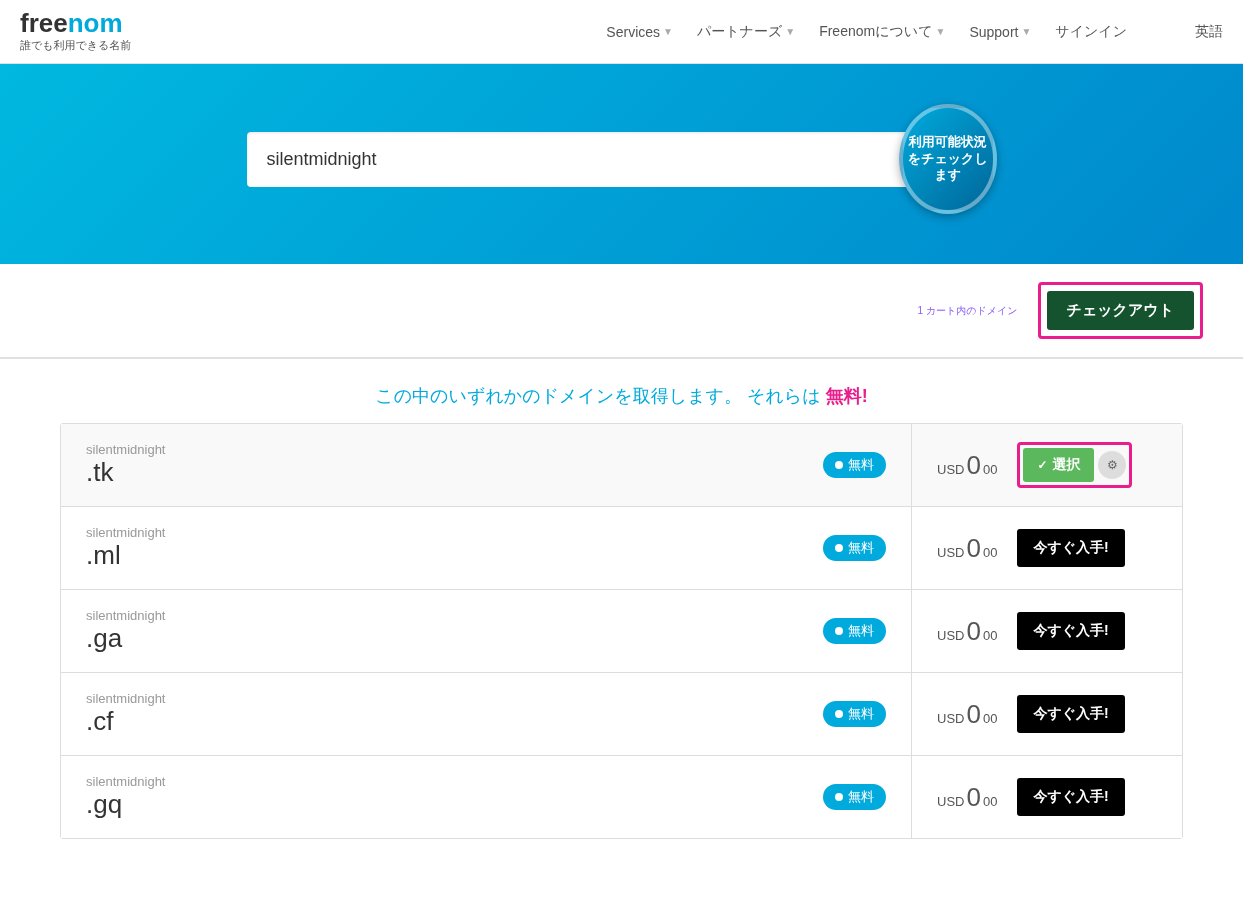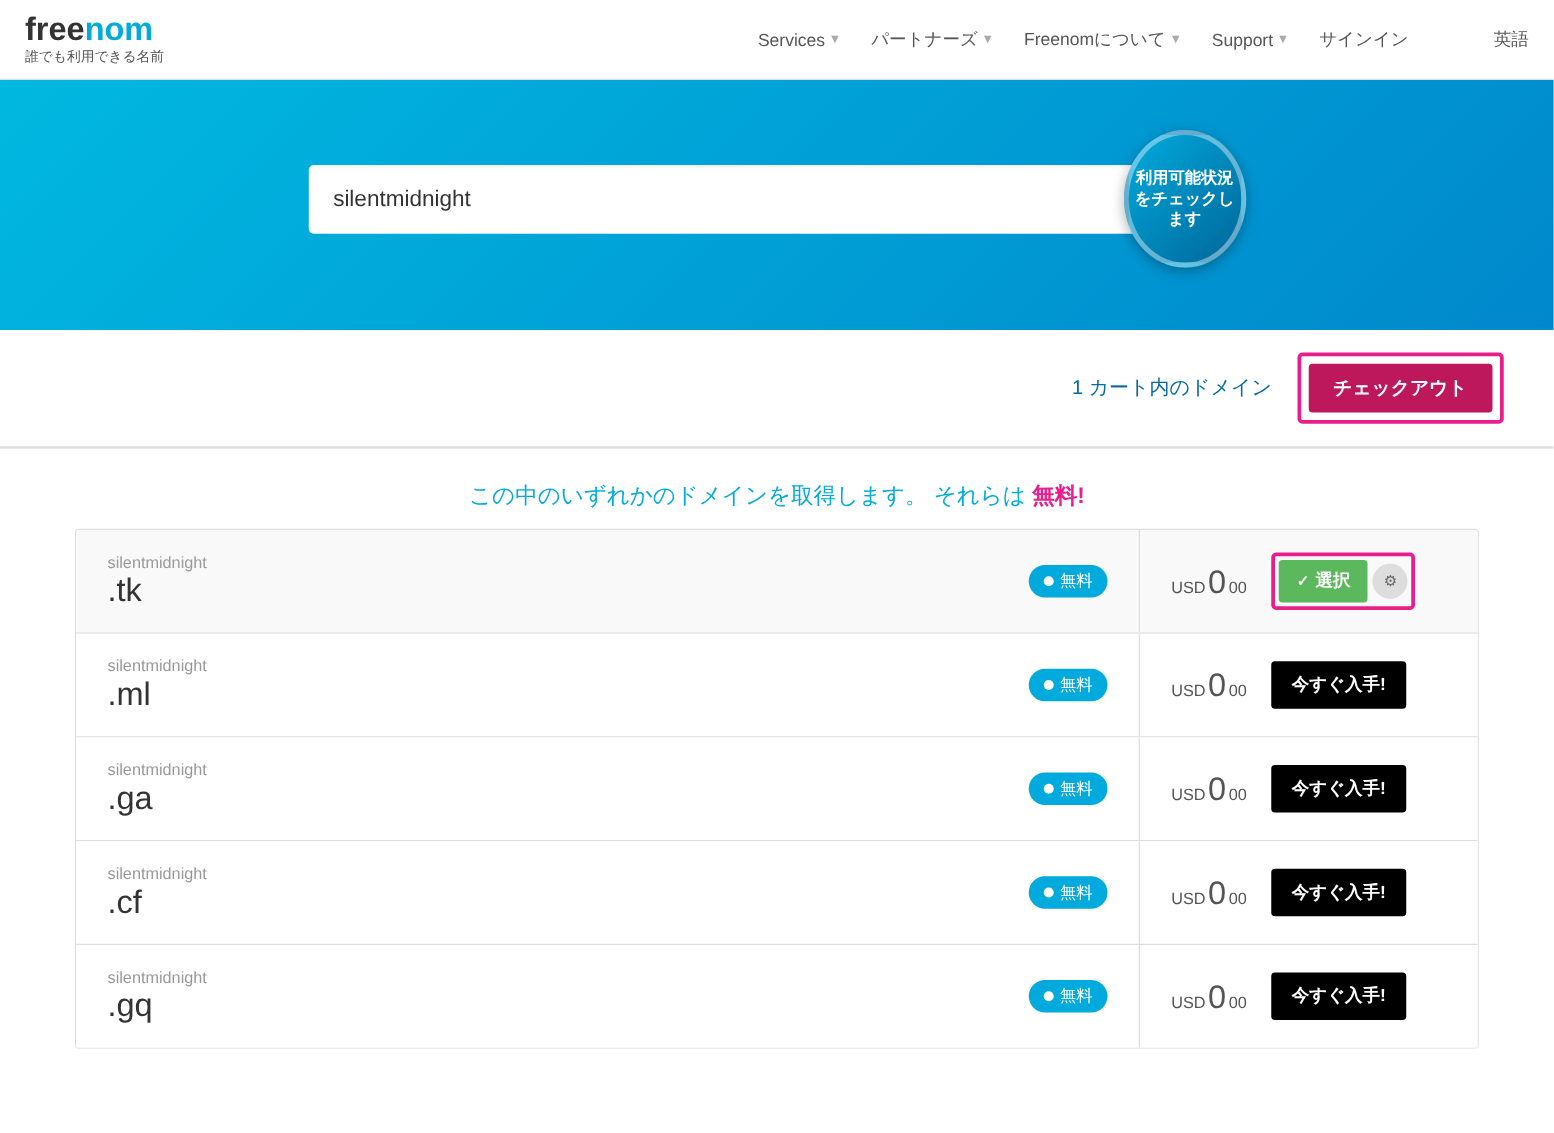--- a/index.html
+++ b/index.html
@@ -80,30 +80,30 @@
     
     .cart-bar {
       display: flex;
       justify-content: flex-end;
       align-items: center;
       padding: 18px 40px;
       gap: 20px;
       border-bottom: 2px solid #e0e0e0;
     }
     .cart-info {
-      font-size: 16px;
-      color: #0369a1;
+      font-size: 10px;
+      color: #8b5cf6;
     }
     .checkout-wrapper {
       border: 3px solid #e91e8c;
       padding: 6px;
       border-radius: 4px;
     }
     .checkout-btn {
-      background: #be185d;
+      background: #14532d;
       color: #fff;
       border: none;
       padding: 10px 20px;
       font-size: 15px;
       font-weight: bold;
       border-radius: 3px;
       cursor: pointer;
     }
 
     

